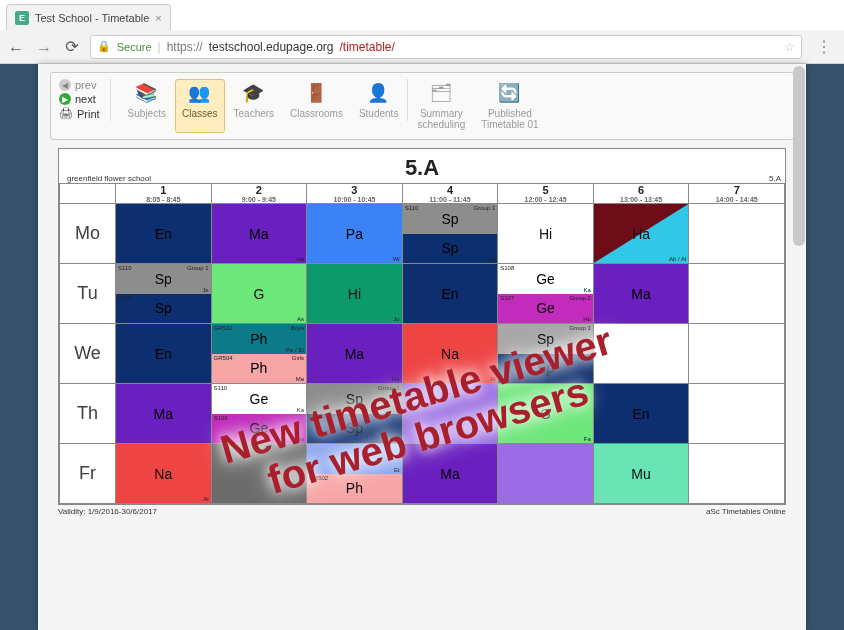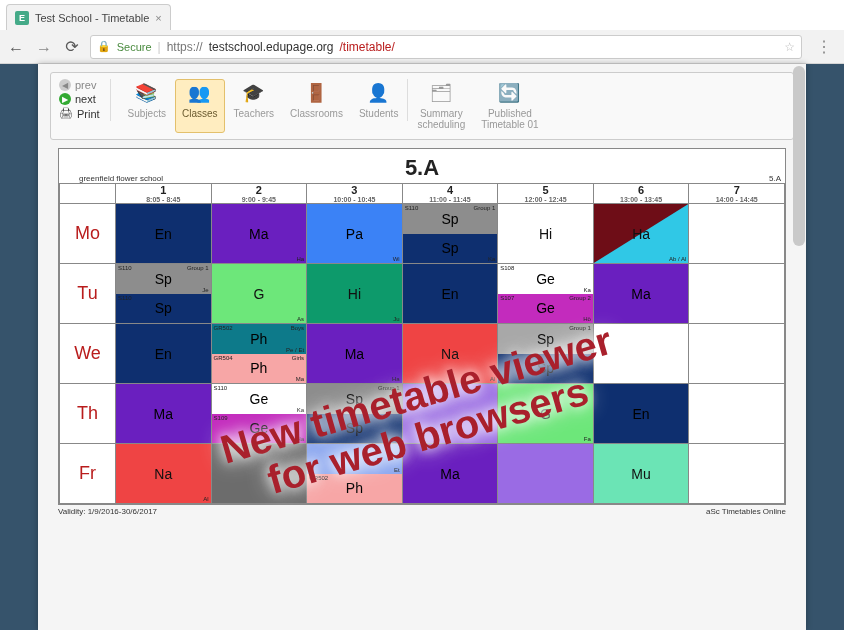--- a/index.html
+++ b/index.html
@@ -183,21 +183,21 @@
   }
   .tt-title {
     text-align: center;
     font-size: 22px;
     font-weight: bold;
     color: #222;
     padding: 6px 0 2px;
     position: relative;
   }
   .tt-meta-left {
-    position: absolute; left: 20px; bottom: 0;
+    position: absolute; left: 8px; bottom: 0;
     font-size: 8px; color: #333; font-weight: normal;
   }
   .tt-meta-right {
     position: absolute; right: 4px; bottom: 0;
     font-size: 8px; color: #333; font-weight: normal;
   }
   table.tt {
     border-collapse: collapse;
     width: 100%;
     table-layout: fixed;
@@ -212,21 +212,21 @@
     font-size: 11px;
     padding: 2px 0 1px;
     background: #fff;
     color: #222;
   }
   .period-time { font-size: 7px; color: #666; display:block; }
   .day-head {
     text-align: center;
     font-size: 18px;
     font-weight: normal;
-    color: #b91c1c;
+    color: #404040;
     background: #fff;
     height: 60px;
   }
   .cell {
     position: relative;
     height: 60px;
     vertical-align: top;
   }
   .block {
     position: absolute;

